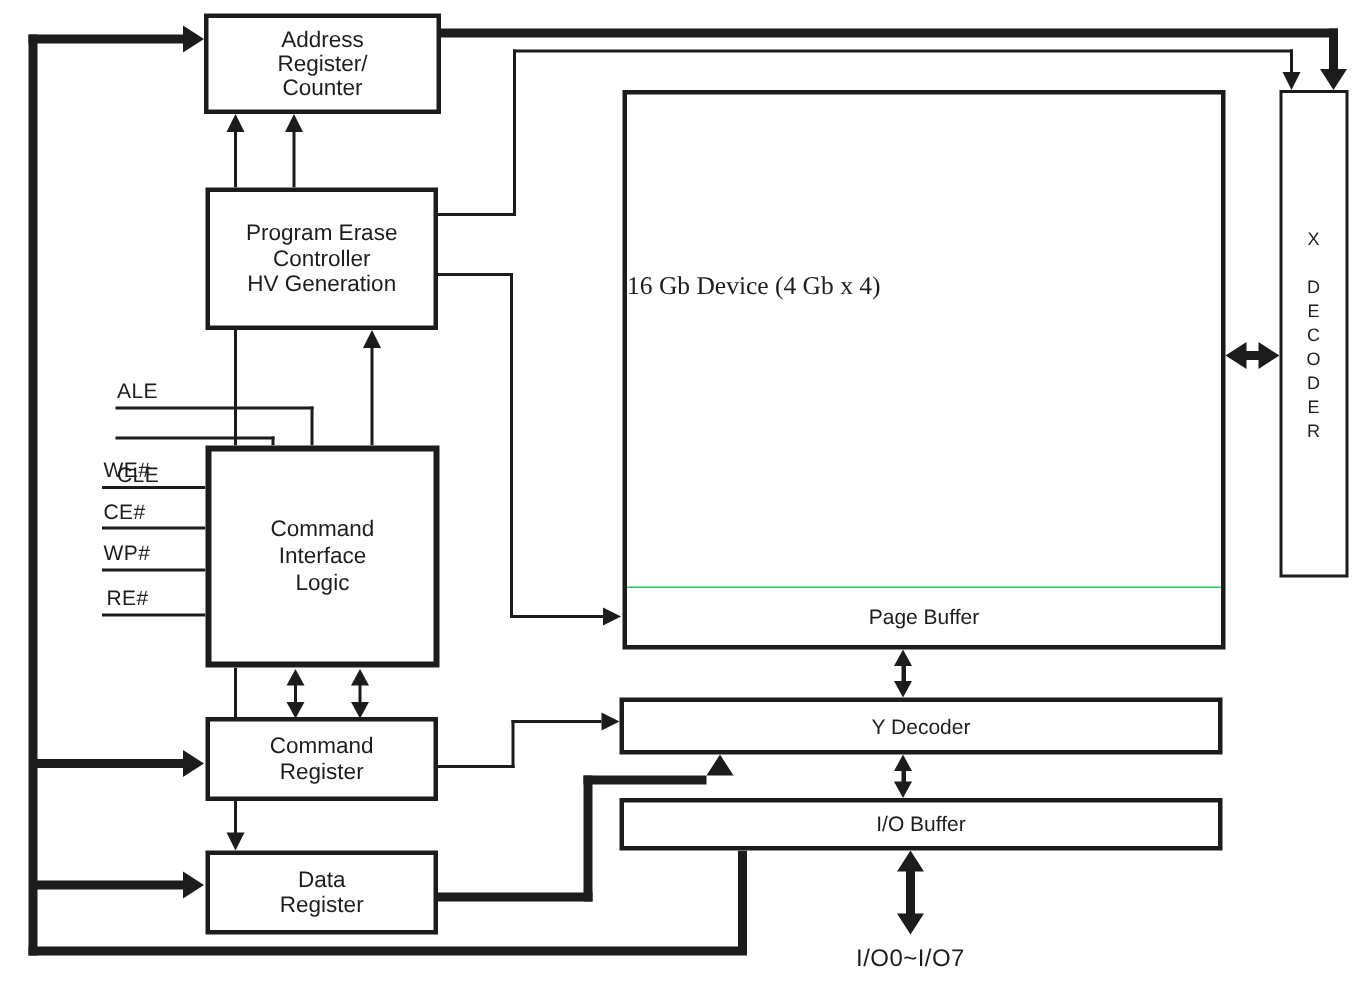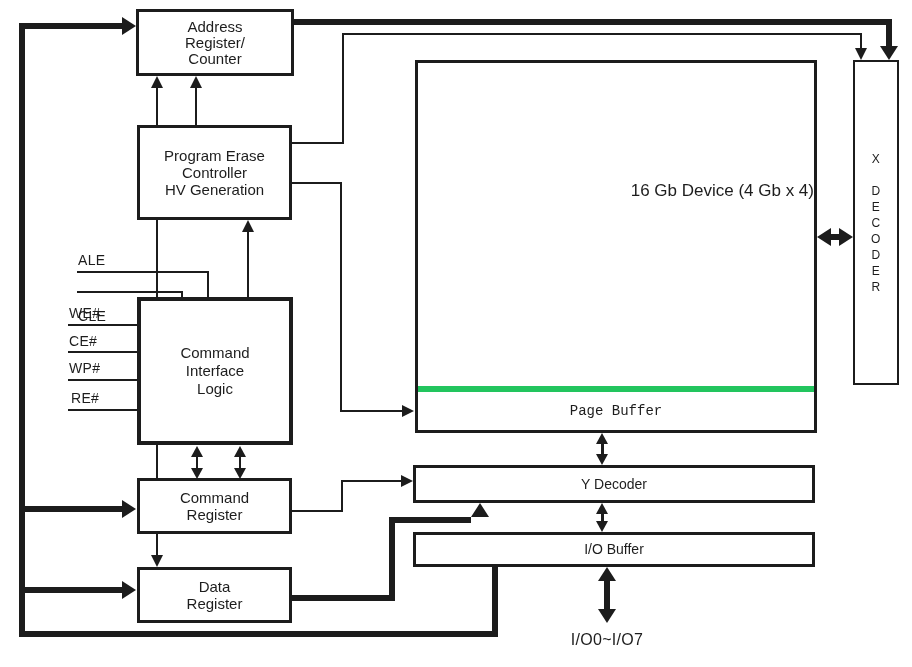--- a/index.html
+++ b/index.html
@@ -20,24 +20,24 @@
   .ah-d-th{border-left:9px solid transparent;border-right:9px solid transparent;border-top:14px solid #1c1c1c;}
   .ah-u-th{border-left:9px solid transparent;border-right:9px solid transparent;border-bottom:14px solid #1c1c1c;}
   
   .ah-r-tn{border-top:6px solid transparent;border-bottom:6px solid transparent;border-left:12px solid #1c1c1c;}
   .ah-d-tn{border-left:6px solid transparent;border-right:6px solid transparent;border-top:12px solid #1c1c1c;}
   .ah-u-tn{border-left:6px solid transparent;border-right:6px solid transparent;border-bottom:12px solid #1c1c1c;}
   
   .ah-u-md{border-left:6px solid transparent;border-right:6px solid transparent;border-bottom:11px solid #1c1c1c;}
   .ah-d-md{border-left:6px solid transparent;border-right:6px solid transparent;border-top:11px solid #1c1c1c;}
   .siglabel{position:absolute;font-size:14px;line-height:16px;color:#1d1d1d;letter-spacing:.3px;}
-  .nandtext{position:absolute;left:0;right:0;text-align:right;color:#1d1d1d;}
+  .nandtext{position:absolute;left:0;right:0;text-align:left;color:#1d1d1d;font-family:Liberation Serif, serif;}
   .pb-strip{
-    position:absolute;left:0;right:0;bottom:0;height:38px;border-top:6px solid #22c55e;
-    display:flex;align-items:center;justify-content:center;font-size:14px;color:#1d1d1d;font-family:Liberation Mono, monospace;
+    position:absolute;left:0;right:0;bottom:0;height:38px;border-top:1px solid #22c55e;
+    display:flex;align-items:center;justify-content:center;font-size:14px;color:#1d1d1d;
   }
   .xdec-label{font-size:12px;line-height:16px;letter-spacing:.5px;}
 </style>
 </head>
 <body>
 
 <div class="canvas">
 
   <div class="v" style="left:19px;top:23px;width:6px;height:614px;"></div>
   <div class="h" style="left:19px;top:23px;width:103px;height:6px;"></div>

